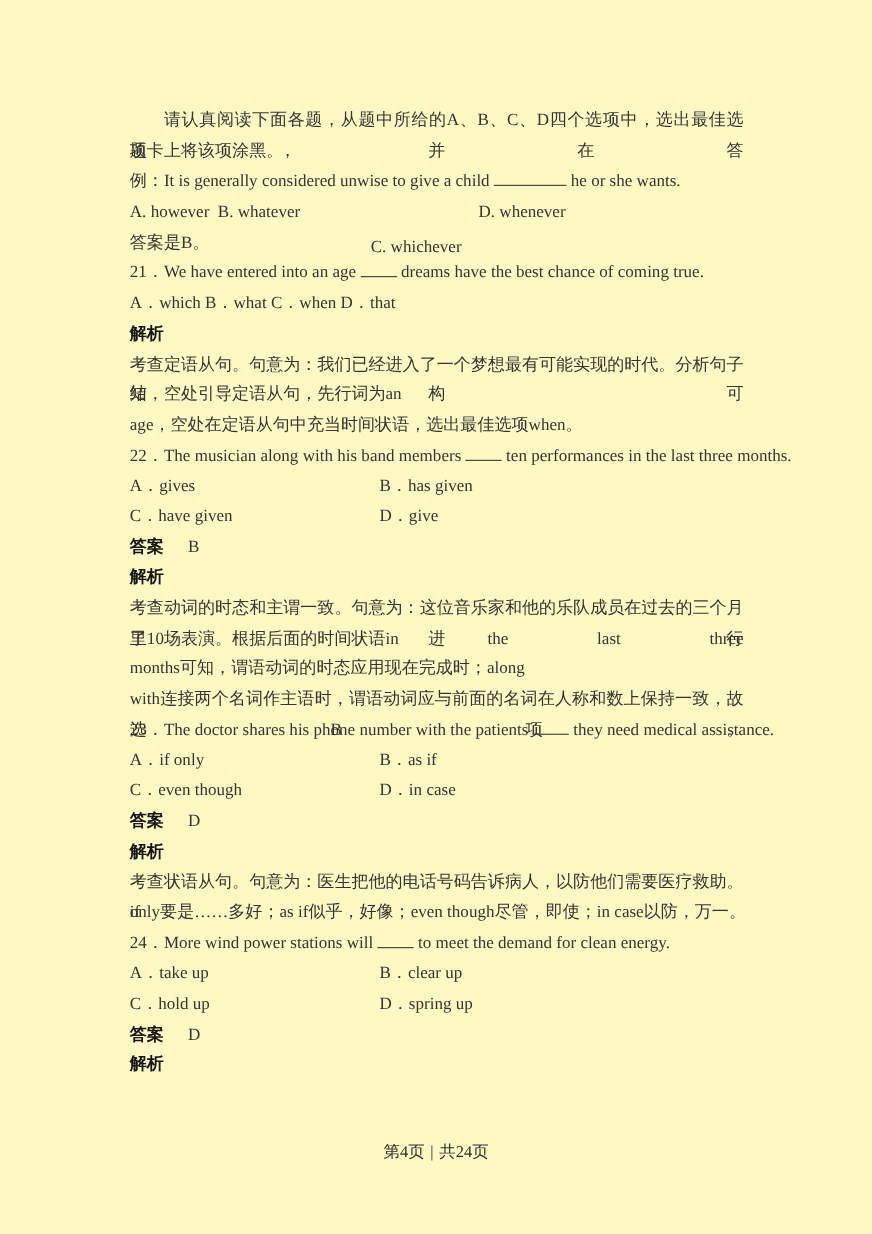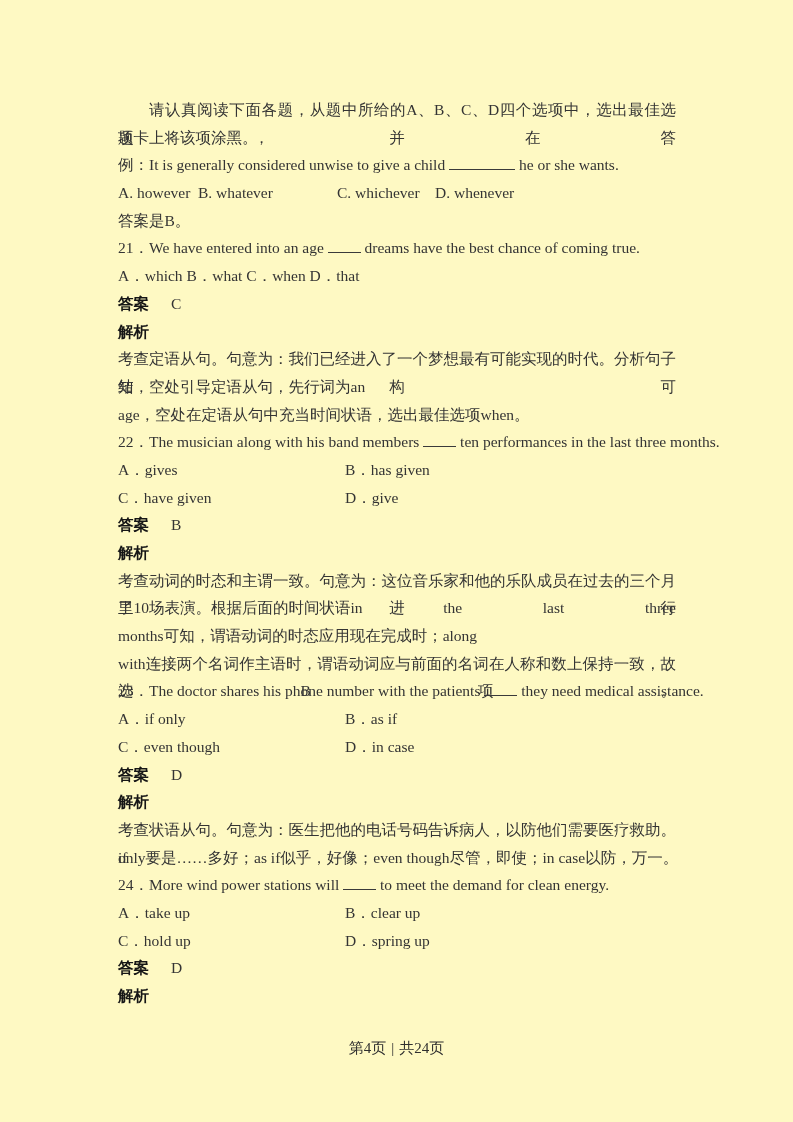--- a/index.html
+++ b/index.html
@@ -25,25 +25,24 @@
   .footer .sep { margin:0 5px; }
 </style>
 </head>
 <body>
 
 <div class="page">
   <div class="content">
       <div class="line indent fill"><span>请认真阅读下面各题，从题中所给的A、B、C、D四个选项中，选出最佳选项，并在答</span></div>
       <div class="line"><span>题卡上将该项涂黑。</span></div>
       <div class="line"><span>例：It is generally considered unwise to give a child </span><span class="blank" style="width: 66px;"></span><span> he or she wants.</span></div>
-      <div class="line cols"><span class="col" style="left: 0px;">A. however</span><span class="col" style="left: 80px;">B. whatever</span><span class="col" style="left: 219px;">C. whichever</span><span class="col" style="left: 317px;">D. whenever</span></div>
+      <div class="line cols"><span class="col" style="left: 0px;">A. however</span><span class="col" style="left: 80px;">B. whatever</span><span class="col" style="left: 219px; margin-top: 32px;">C. whichever</span><span class="col" style="left: 317px;">D. whenever</span></div>
       <div class="line"><span>答案是B。</span></div>
       <div class="line"><span>21．We have entered into an age </span><span class="blank" style="width: 33px;"></span><span> dreams have the best chance of coming true.</span></div>
       <div class="line"><span>A．which B．what C．when D．that</span></div>
-      <div class="line"><span class="bold-label">答案</span><span class="answer-val">C</span></div>
       <div class="line"><span class="bold-label">解析</span></div>
       <div class="line fill"><span class="kai">考查定语从句。句意为：我们已经进入了一个梦想最有可能实现的时代。分析句子结构可</span></div>
       <div class="line"><span class="kai">知，空处引导定语从句，先行词为</span><span>an</span></div>
       <div class="line"><span>age</span><span class="kai">，空处在定语从句中充当时间状语，选出最佳选项</span><span>when</span><span class="kai">。</span></div>
       <div class="line"><span>22．The musician along with his band members </span><span class="blank" style="width: 33px;"></span><span> ten performances in the last three months.</span></div>
       <div class="line cols"><span class="col" style="left: 0px;">A．gives</span><span class="col" style="left: 227px;">B．has given</span></div>
       <div class="line cols"><span class="col" style="left: 0px;">C．have given</span><span class="col" style="left: 227px;">D．give</span></div>
       <div class="line"><span class="bold-label">答案</span><span class="answer-val">B</span></div>
       <div class="line"><span class="bold-label">解析</span></div>
       <div class="line fill"><span class="kai">考查动词的时态和主谓一致。句意为：这位音乐家和他的乐队成员在过去的三个月里进行</span></div>

